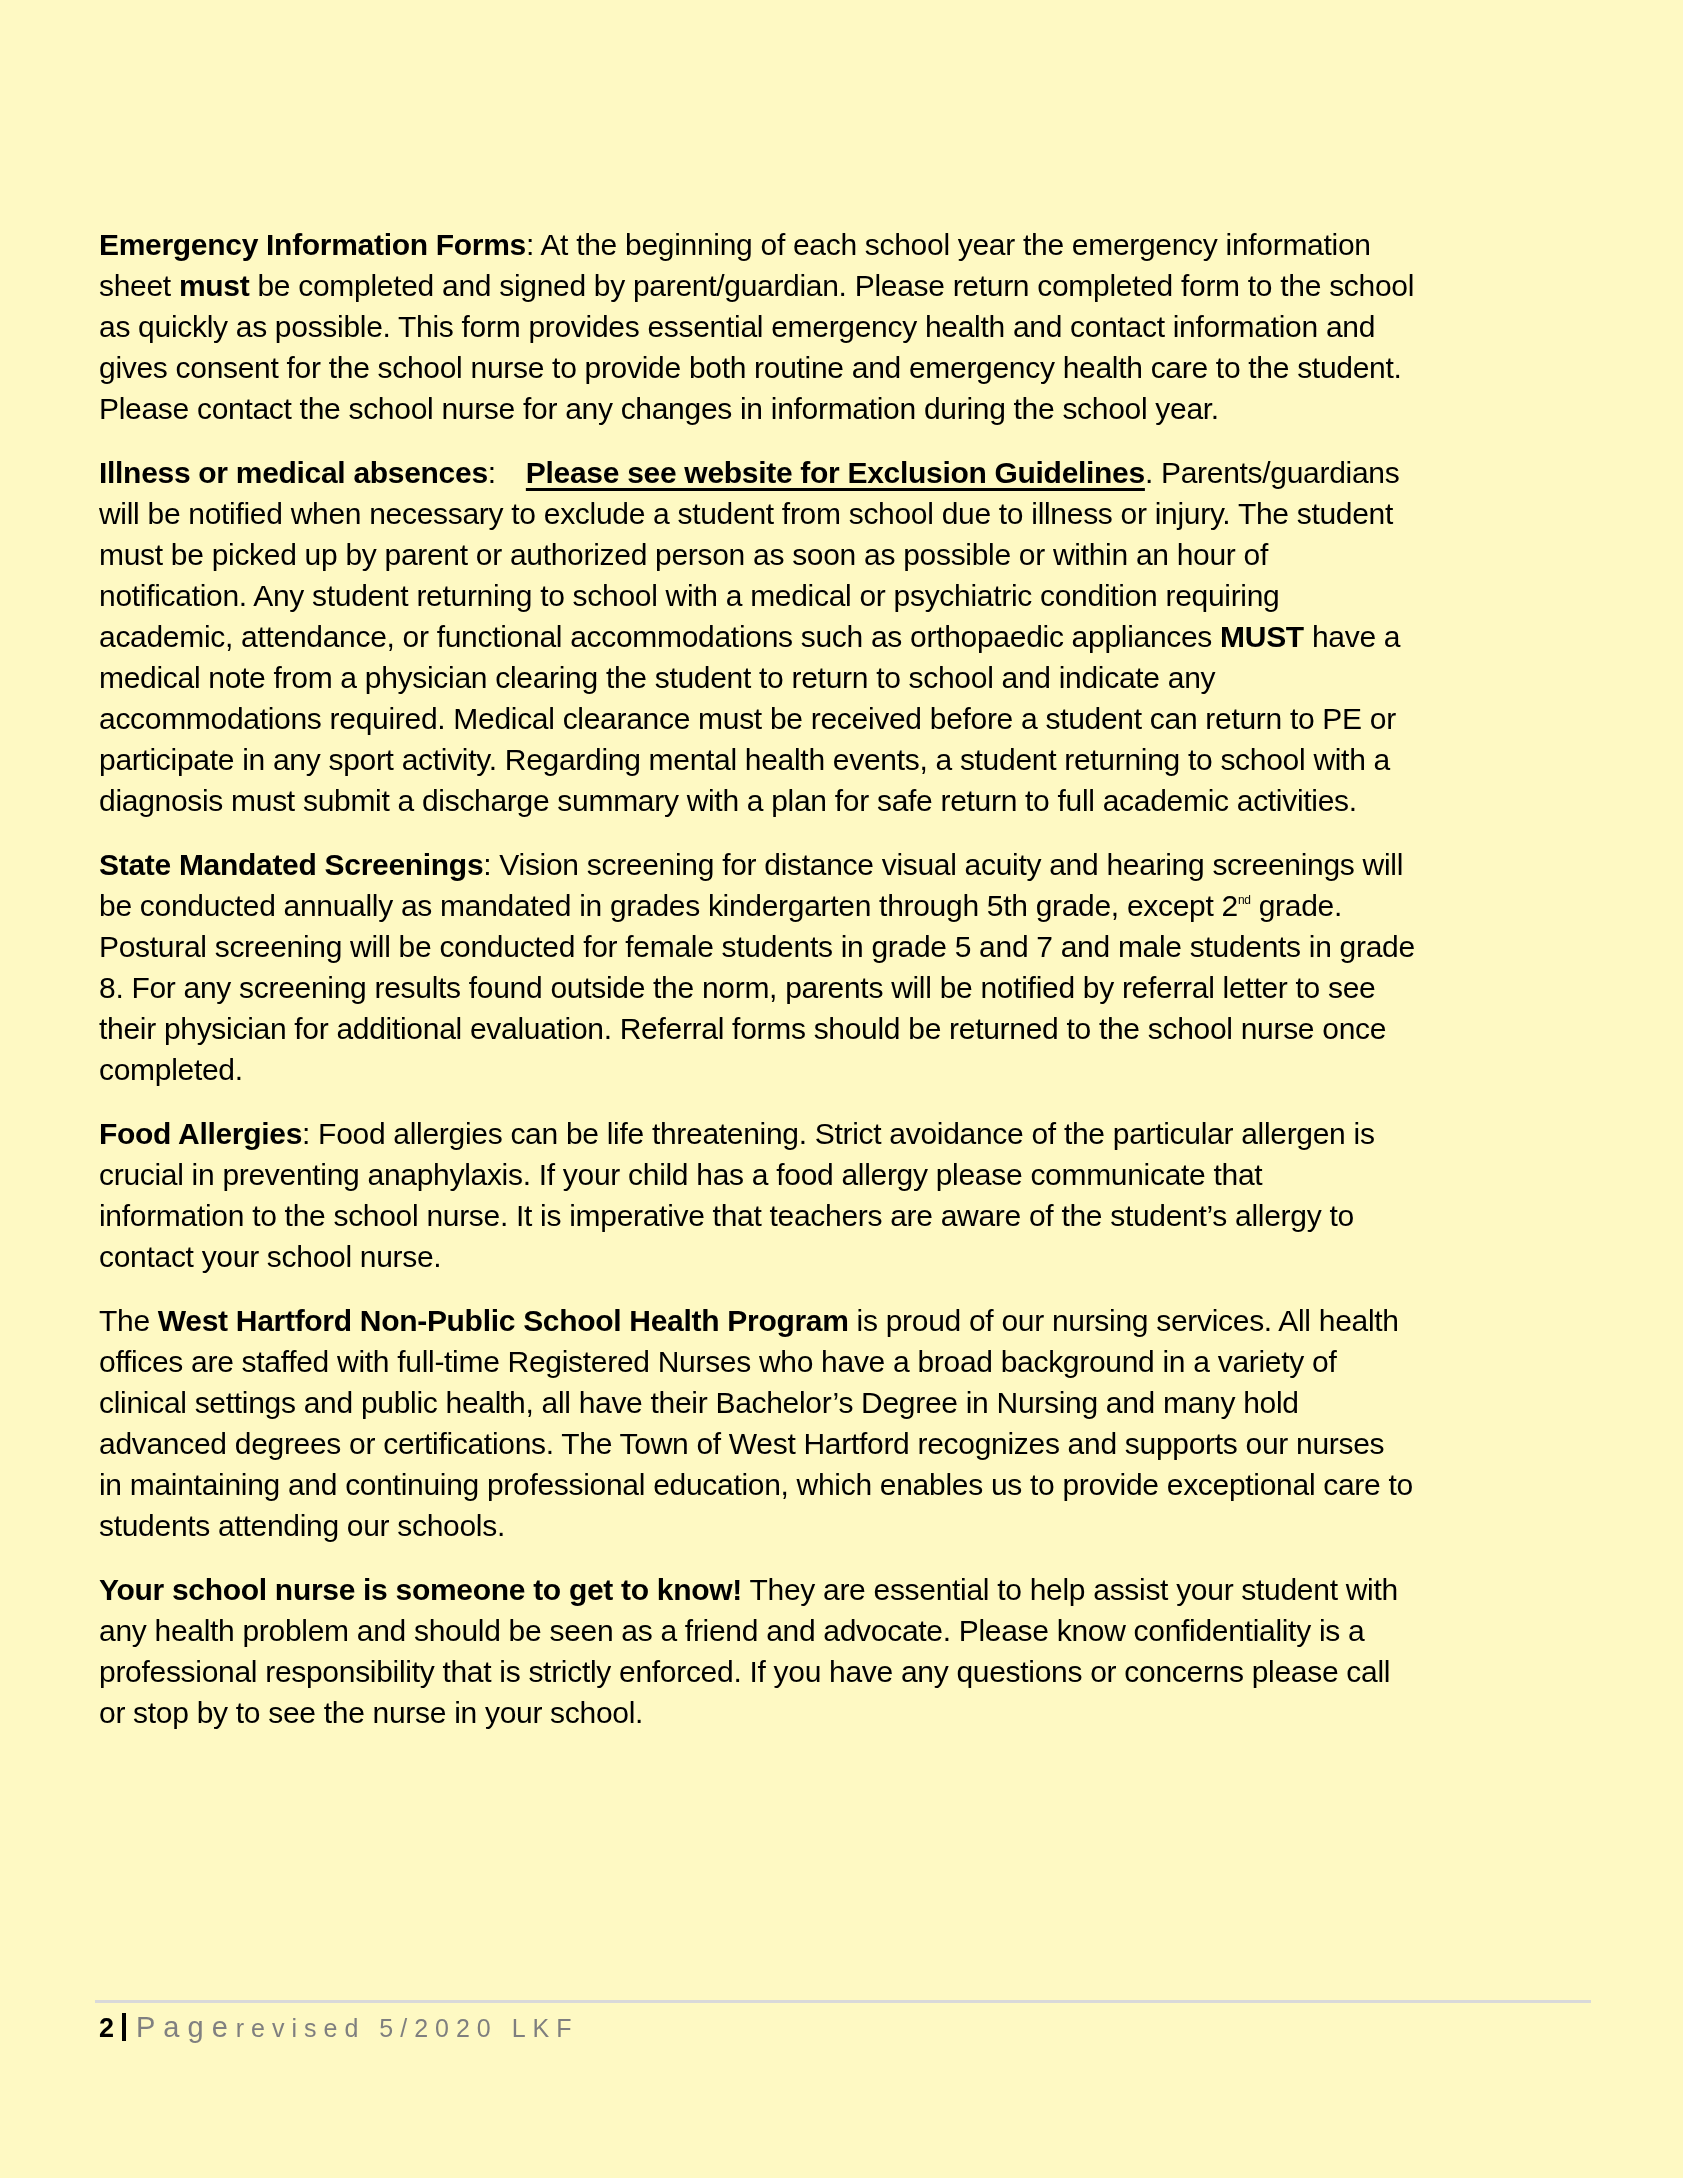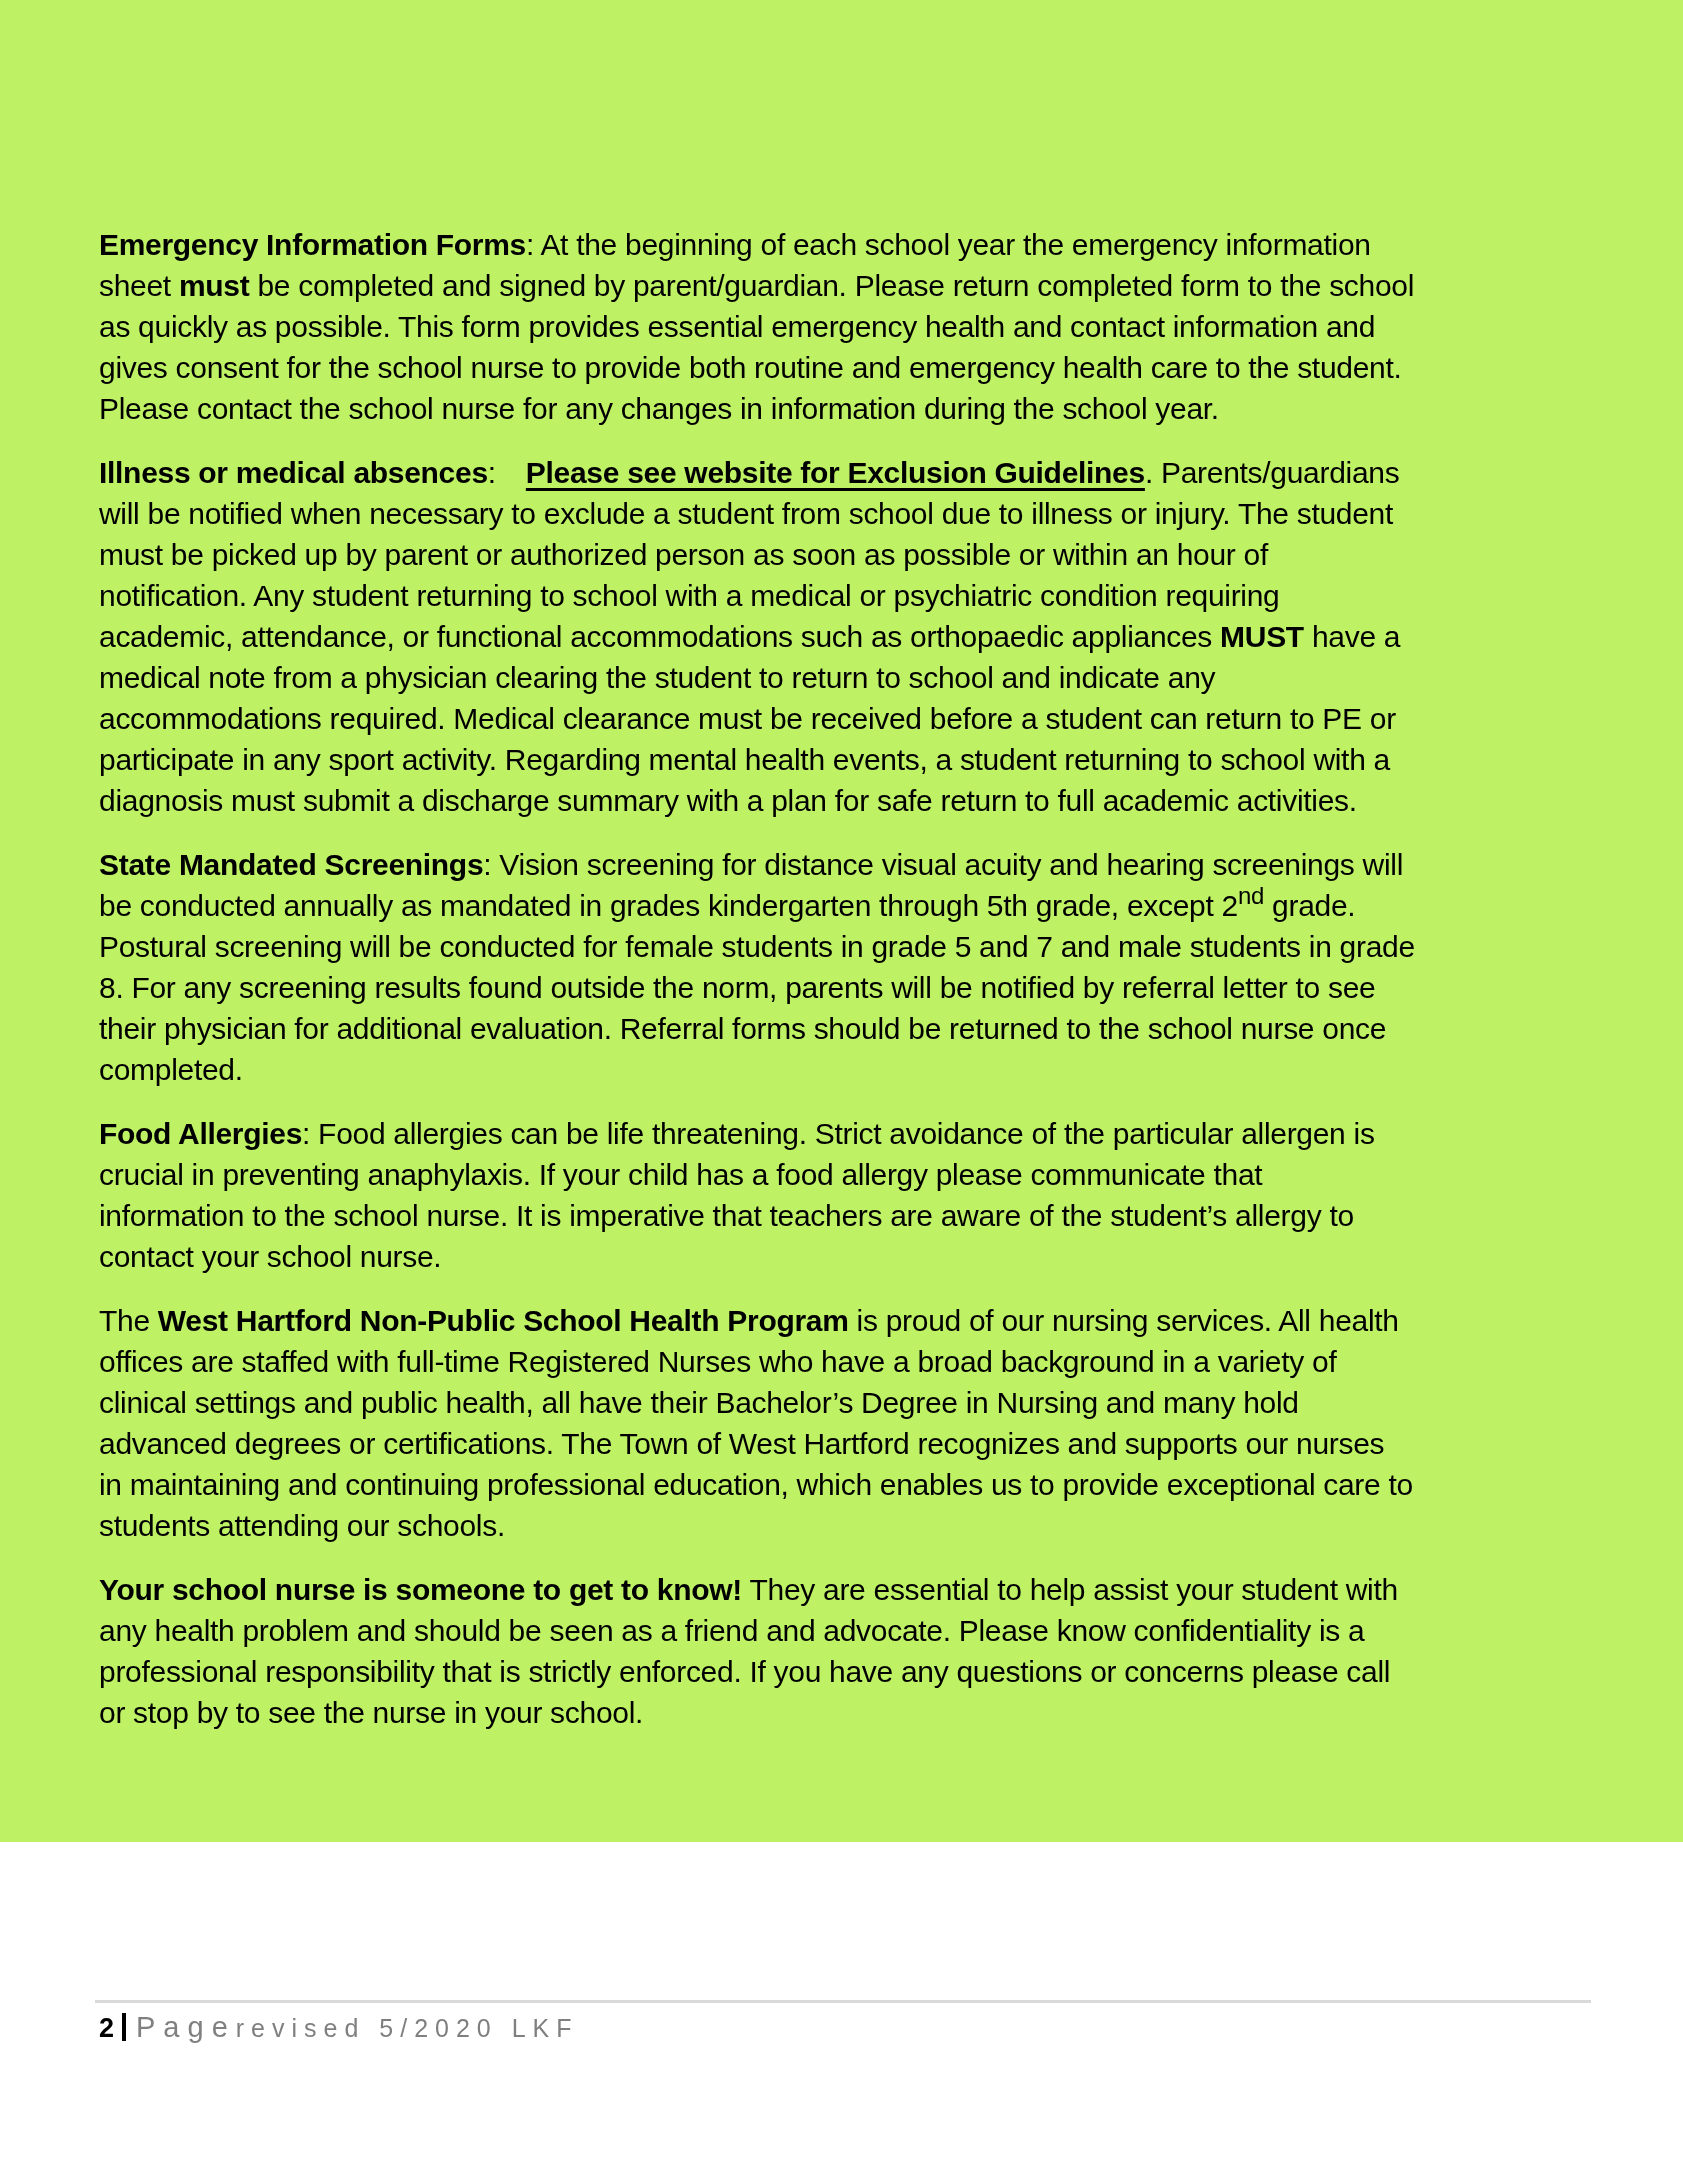--- a/index.html
+++ b/index.html
@@ -1,30 +1,30 @@
 <!DOCTYPE html>
 <html><head>
 <meta charset="utf-8">
 <style>
   html, body { margin: 0; padding: 0; background: #ffffff; }
   body { width: 1683px; height: 2178px; position: relative; overflow: hidden; }
   .page {
-    position: absolute; left: 0; top: 0; width: 1683px; height: 1842px; background: #bef264;
+    position: absolute; left: 0; top: 0; width: 1683px; height: 2178px; background: #fef9c3;
   }
   .body-text {
     position: absolute; left: 99px; top: 224px; width: 1505px;
     font-family: "Liberation Sans", sans-serif;
     font-size: 30px; line-height: 41px; color: #000000;
     letter-spacing: -0.3px;
   }
   .para { margin: 0 0 23px 0; }
   .line { display: block; white-space: nowrap; }
   .b { font-weight: bold; }
   .u { text-decoration: underline; text-decoration-thickness: 3px; text-underline-offset: 5px; }
-  sup { font-size: 24px; line-height: 0; vertical-align: 0; position: relative; top: -12px; }
+  sup { font-size: 12px; line-height: 0; vertical-align: 0; position: relative; top: -12px; }
   .footer-rule {
     position: absolute; left: 95px; top: 2000px; width: 1496px; height: 3px; background: #d9d9d9;
   }
   .footer {
     position: absolute; left: 99px; top: 2012px; height: 34px;
     font-family: "Liberation Sans Narrow", "Liberation Sans", sans-serif;
     white-space: nowrap; line-height: 30px;
   }
   .footer .pgnum { font-size: 27px; font-weight: bold; color: #000; }
   .footer .sep { display: inline-block; width: 4px; height: 28px; background: #000; margin: 0 10px 0 8px; vertical-align: -4px; }

